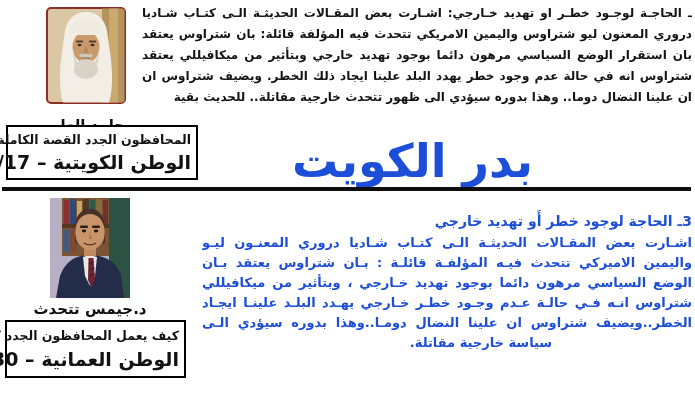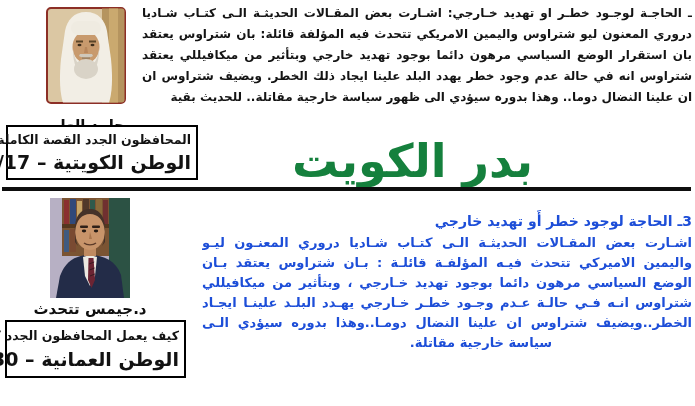--- a/index.html
+++ b/index.html
@@ -7,21 +7,21 @@
   body { width: 695px; height: 406px; font-family: "DejaVu Sans", sans-serif; }
 
   .page {
     position: relative; width: 695px; height: 406px;
     background: #ffffff; overflow: hidden; direction: rtl; color: #121212;
   }
 
   
   .watermark {
     position: absolute; left: 292px; top: 134px; z-index: 1;
-    font-size: 46px; font-weight: bold; color: #15803d;
+    font-size: 46px; font-weight: bold; color: #1d4ed8;
     letter-spacing: 2px; white-space: nowrap; direction: rtl;
   }
 
   
   .rule {
     position: absolute; left: 2px; top: 187px; width: 689px; height: 4px;
     background: #0e0e0e; z-index: 2;
   }
 
   
@@ -145,21 +145,21 @@
   <div class="source-box source-box-2">
     <div class="source-title">كيف يعمل المحافظون الجدد ؟</div>
     <div class="source-date">الوطن العمانية – 2003/6/30</div>
   </div>
 
   <div class="top-text">
     <div class="ln">ـ الحاجـة لوجـود خطـر او تهديد خـارجي: اشـارت بعض المقـالات الحديثـة الـى كتـاب شـاديا دروري</div>
     <div class="ln">دروري المعنون ليو شتراوس واليمين الامريكي تتحدث فيه المؤلفة قائلة: بان شتراوس يعتقد بان</div>
     <div class="ln">بان استقرار الوضع السياسي مرهون دائما بوجود تهديد خارجي وبتأثير من ميكافيللي يعتقد شتراو</div>
     <div class="ln">شتراوس انه في حالة عدم وجود خطر يهدد البلد علينا ايجاد ذلك الخطر. ويضيف شتراوس ان علينا</div>
-    <div class="ln final">ان علينا النضال دوما.. وهذا بدوره سيؤدي الى ظهور سياسة خارجية مقاتلة.. للحديث بقية</div>
+    <div class="ln final">ان علينا النضال دوما.. وهذا بدوره سيؤدي الى ظهور تتحدث خارجية مقاتلة.. للحديث بقية</div>
   </div>
 
   <div class="bottom-text">
     <div class="heading">3ـ الحاجة لوجود خطر أَو تهديد خارجي</div>
     <div class="ln">اشـارت بعض المقـالات الحديثـة الـى كتـاب شـاديا دروري المعنـون ليـو شـتراوس</div>
     <div class="ln">واليمين الاميركي تتحدث فيـه المؤلفـة قائلـة : بـان شتراوس يعتقد بـان استقرار</div>
     <div class="ln">الوضع السياسي مرهون دائما بوجود تهديد خـارجي ، وبتأثير من ميكافيللي يعتقد</div>
     <div class="ln">شتراوس انـه فـي حالـة عـدم وجـود خطـر خـارجي يهـدد البلـد علينـا ايجـاد ذلك</div>
     <div class="ln">الخطر..ويضيف شتراوس ان علينا النضال دومـا..وهذا بدوره سيؤدي الـى ظهور</div>
     <div class="ln final">سياسة خارجية مقاتلة.</div>

